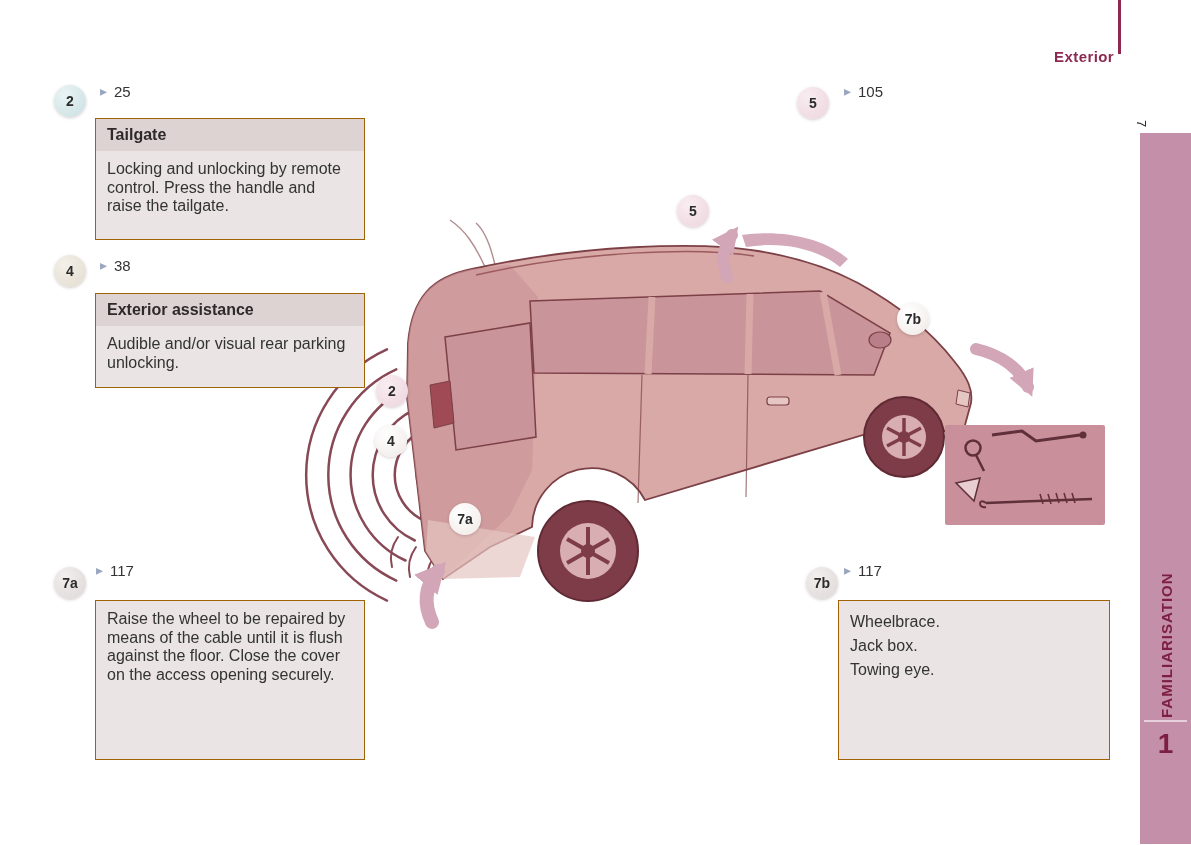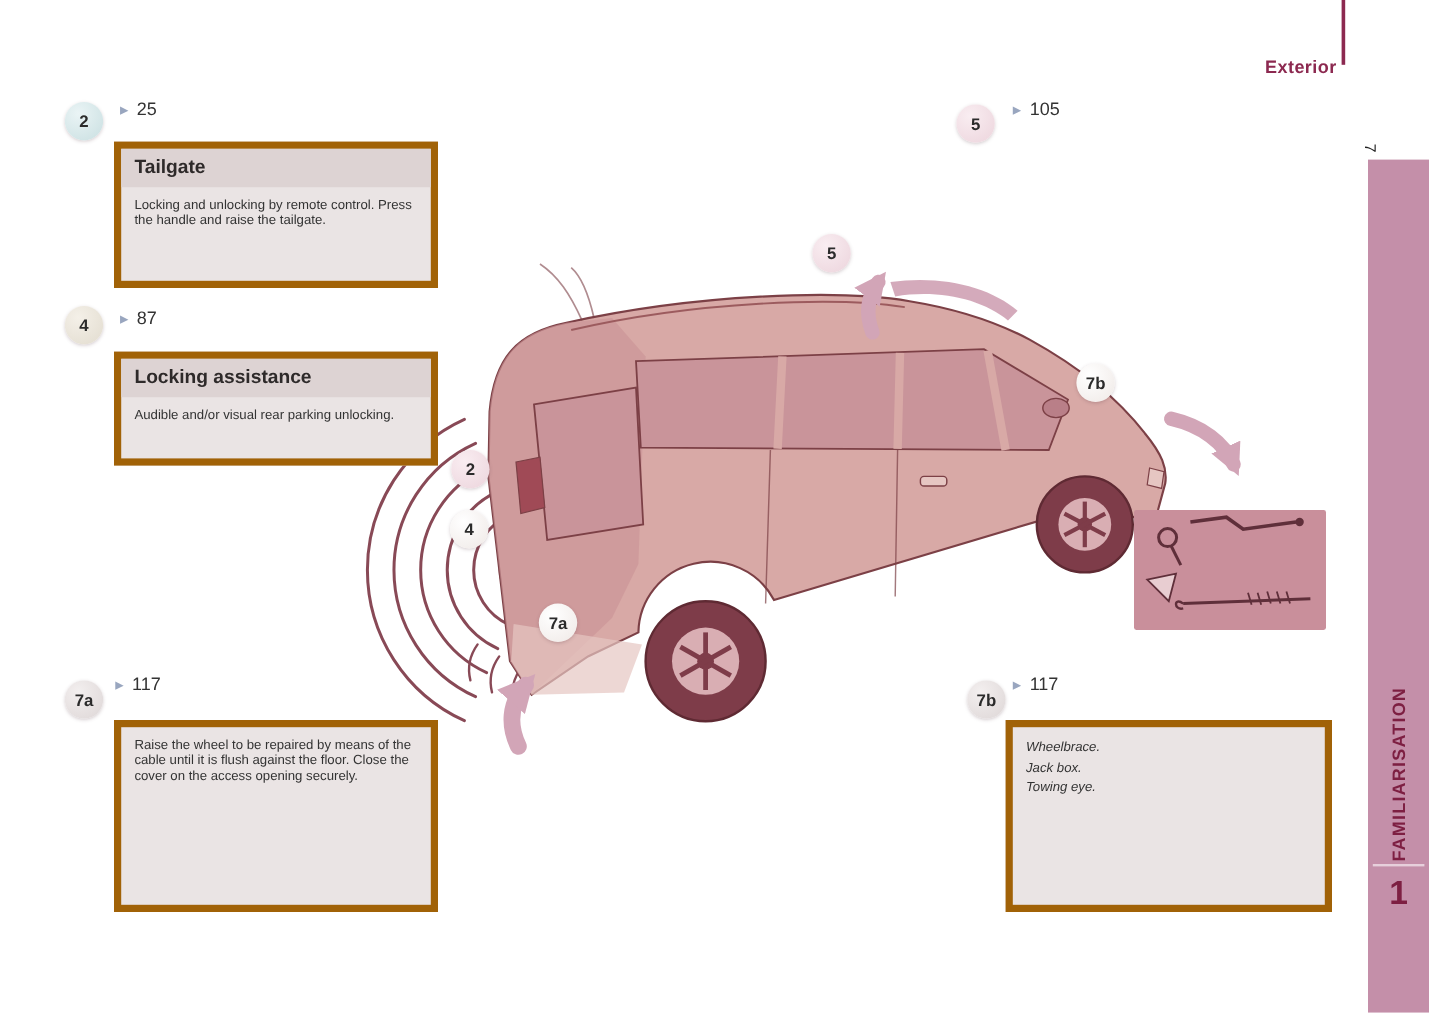--- a/index.html
+++ b/index.html
@@ -28,24 +28,24 @@
   .badge.beige{background:radial-gradient(circle at 35% 30%, #f4f0e8, #e2dccf);}
   .badge.pink {background:radial-gradient(circle at 35% 30%, #f9edf1, #ecd4dc);}
   .badge.gray {background:radial-gradient(circle at 35% 30%, #f3efef, #ddd6d6);}
   .badge.white{background:radial-gradient(circle at 35% 30%, #ffffff, #efe9e6);}
 
   
   .pageref{position:absolute;display:flex;align-items:center;gap:7px;font-size:15px;color:#333;height:20px;}
   .pageref .tri{color:#99a6bf;font-size:14px;line-height:1;}
 
   
-  .callout-box{position:absolute;background:#eae4e4;border:6px solid #a16207;box-sizing:border-box;}
+  .callout-box{position:absolute;background:#eae4e4;border:1px solid #a16207;box-sizing:border-box;}
   .callout-title{background:#ddd3d3;padding:7px 11px;font-weight:bold;font-size:16px;color:#2e2a2a;}
-  .callout-body{padding:9px 11px 10px;font-size:11px;color:#333;line-height:1.17;white-space:pre-line;}
-  .callout-box.tools .callout-body{line-height:1.5;font-style:italic;}
+  .callout-body{padding:9px 11px 10px;font-size:16px;color:#333;line-height:1.17;white-space:pre-line;}
+  .callout-box.tools .callout-body{line-height:1.5;}
 </style>
 </head>
 <body>
 
 <div class="page">
 
   <div class="corner-rule"></div>
   <div class="section-title">Exterior</div>
   <div class="rotated-page-num">7</div>
 
@@ -153,24 +153,24 @@
     <span>25</span>
   </div>
   <div class="callout-box" style="left:95px;top:118px;width:270px;min-height:122px">
     <div class="callout-title">Tailgate</div>
     <div class="callout-body">Locking and unlocking by remote control. Press the handle and raise the tailgate.</div>
   </div>
 
   <div class="badge beige" style="left:54px;top:255px">4</div>
   <div class="pageref" style="left:100px;top:255px">
     <span class="tri">▸</span>
-    <span>87</span>
+    <span>38</span>
   </div>
   <div class="callout-box" style="left:95px;top:293px;width:270px;min-height:95px">
-    <div class="callout-title">Locking assistance</div>
+    <div class="callout-title">Exterior assistance</div>
     <div class="callout-body">Audible and/or visual rear parking unlocking.</div>
   </div>
 
   <div class="badge pink" style="left:797px;top:87px">5</div>
   <div class="pageref" style="left:844px;top:81px">
     <span class="tri">▸</span>
     <span>105</span>
   </div>
 
   <div class="badge gray" style="left:54px;top:567px">7a</div>

